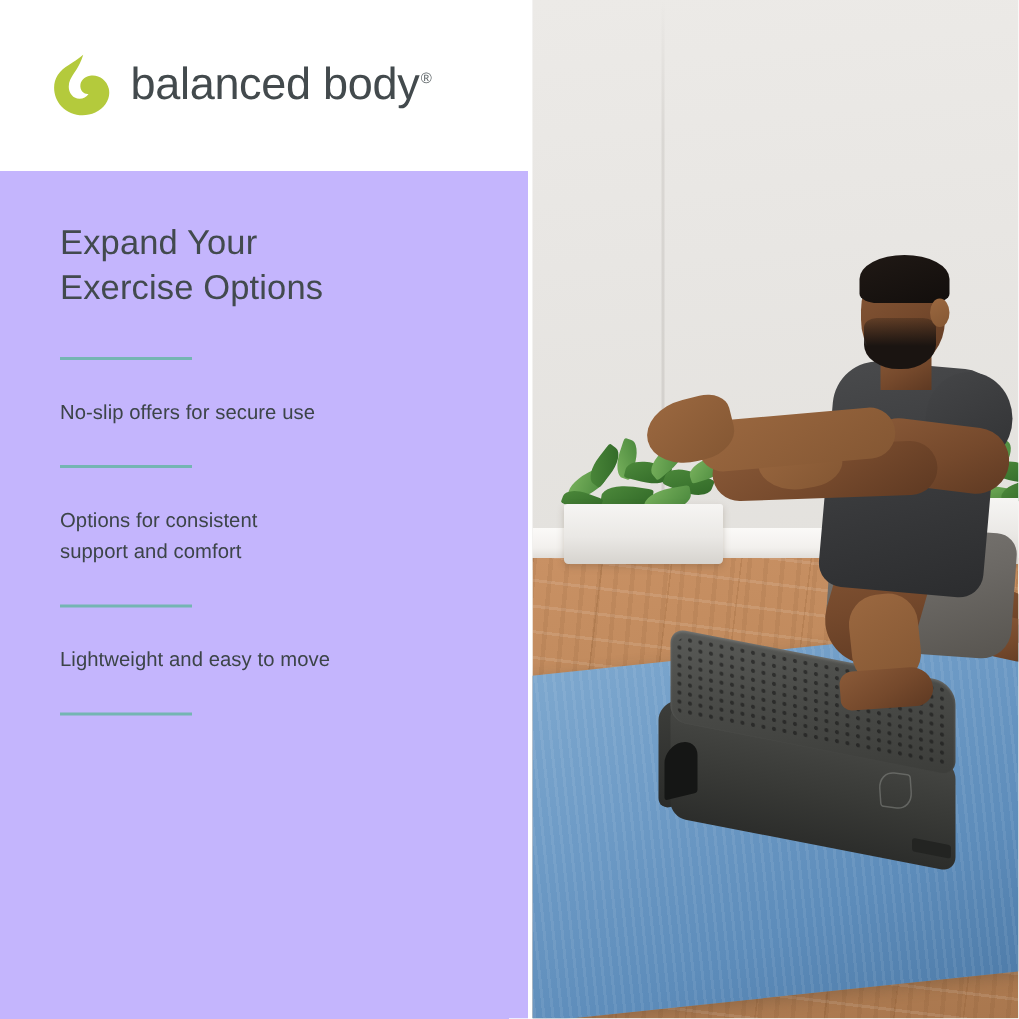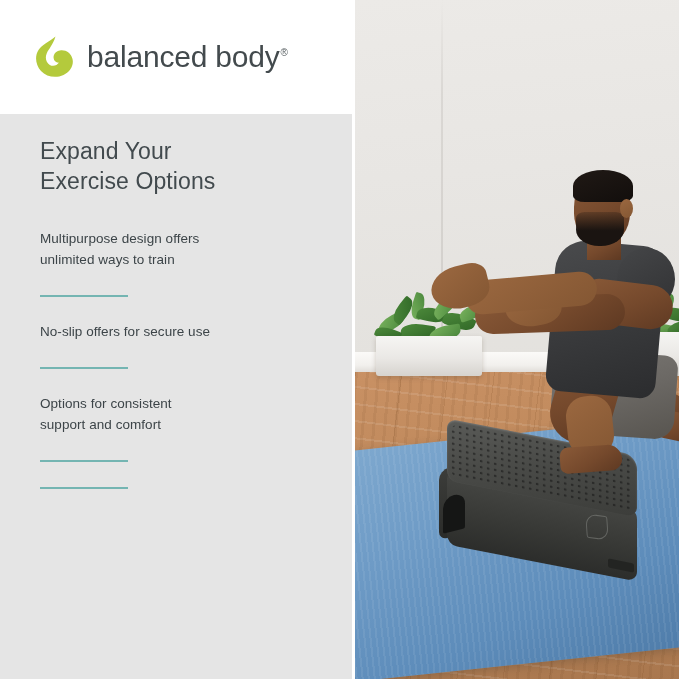--- a/index.html
+++ b/index.html
@@ -30,22 +30,22 @@
     position:relative;
     white-space:nowrap;
   }
   .brand-tm {
     font-size:10px; vertical-align:super; color:#5a6164;
     margin-left:1px; letter-spacing:0;
   }
 
   .info-panel {
     position:absolute; left:0; top:114px; width:352px; height:565px;
-    background:#e5e5e5;
-    padding:22px 30px 0 40px;
+    background:#c4b5fd;
+    padding:32px 30px 0 40px;
   }
   .panel-heading {
     font-size:23px; line-height:30px; font-weight:400;
     color:#424a4e; letter-spacing:0.1px;
     white-space:pre-line;
     margin-bottom:32px;
   }
   .feature-list { list-style:none; }
   .feature-item {
     font-size:13.5px; line-height:21px; color:#3c4448;
@@ -266,28 +266,27 @@
         </span>
         <span class="brand-wordmark"><span>balanced body</span><span class="brand-tm">®</span></span>
       </div>
     </div>
 
     <div class="info-panel">
       <div class="panel-heading">Expand Your
 Exercise Options</div>
 
       <ul class="feature-list">
-        <li class="feature-item">Multipurpose design offers
-unlimited ways to train</li>
         <hr class="feature-divider">
         <li class="feature-item">No-slip offers for secure use</li>
         <hr class="feature-divider">
         <li class="feature-item">Options for consistent
 support and comfort</li>
         <hr class="feature-divider">
+        <li class="feature-item">Lightweight and easy to move</li>
         <hr class="feature-divider">
       </ul>
     </div>
   </div>
 
   <div class="photo">
 
     <div class="ph-wall"></div>
     <div class="ph-wall-corner"></div>
     <div class="ph-baseboard"></div>

